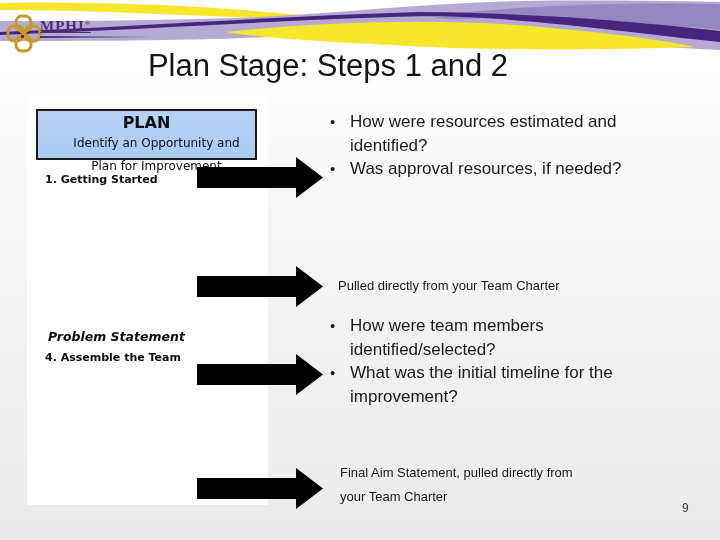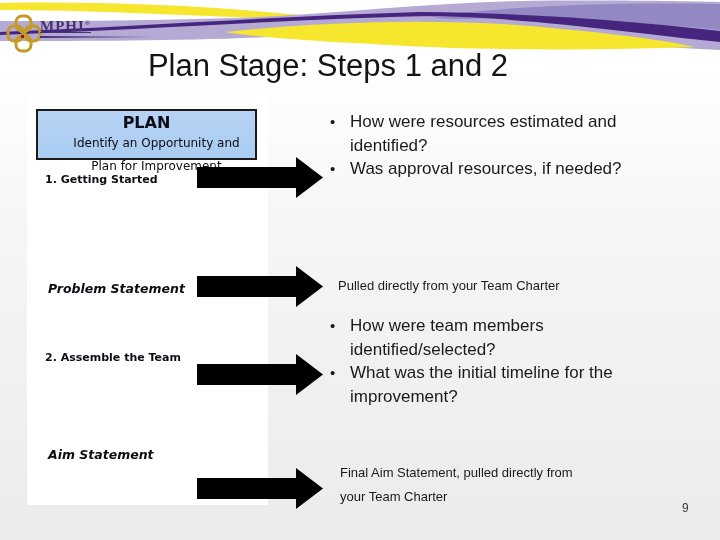--- a/index.html
+++ b/index.html
@@ -31,21 +31,21 @@
   .panel{position:absolute;left:27px;top:95px;width:241px;height:410px;background:#ffffff;
     font-family:"DejaVu Sans", sans-serif;color:#0c0c14;}
   .plan-box{position:absolute;left:9px;top:14px;width:221px;height:51px;box-sizing:border-box;
     border:2px solid var(--plan_box_border);
     background:linear-gradient(180deg,#b7d2f4,var(--plan_box_fill));
     text-align:center;}
   .plan-title{font-size:16px;font-weight:bold;margin-top:2px;}
   .plan-sub{font-size:12px;line-height:23px;white-space:pre-line;padding-left:20px;}
   .fc-item{position:absolute;font-weight:bold;}
   .fc-b{font-size:11px;}
-  .fc-i{font-size:12.5px;font-style:italic;}
+  .fc-i{font-size:12.5px;font-style:italic;margin-top:48px;}
   .item0{left:18px;top:78px;}
   .item1{left:21px;top:186px;}
   .item2{left:18px;top:256px;}
   .item3{left:21px;top:352px;}
   .arrow{position:absolute;left:197px;width:126px;height:41px;}
   .arrow polygon{fill:var(--arrow_black);}
   .a0{top:157px;} .a1{top:266px;} .a2{top:354px;} .a3{top:468px;}
   .bullets{position:absolute;margin:0;padding:0;list-style:none;
     font-size:17px;line-height:23.5px;color:var(--text_black);}
   .bullets li{position:relative;padding-left:20px;white-space:pre-line;}
@@ -90,22 +90,21 @@
   <h1 class="title">Plan Stage: Steps 1 and 2</h1>
 
   <div class="panel">
     <div class="plan-box">
       <div class="plan-title">PLAN</div>
       <div class="plan-sub">Identify an Opportunity and
 Plan for Improvement</div>
     </div>
     <div class="fc-item fc-b item0">1. Getting Started</div>
     <div class="fc-item fc-i item1">Problem Statement</div>
-    <div class="fc-item fc-b item2">2. Assemble the Team</div>
-    <div class="fc-item fc-i item3">Aim Statement</div>
+    <div class="fc-item fc-b item2">4. Assemble the Team</div>
   </div>
 
   <svg class="arrow a0" viewBox="0 0 126 41">
     <polygon points="0,10 99,10 99,0 126,20.5 99,41 99,31 0,31"></polygon>
     </svg>
   <svg class="arrow a1" viewBox="0 0 126 41">
     <polygon points="0,10 99,10 99,0 126,20.5 99,41 99,31 0,31"></polygon>
     </svg>
   <svg class="arrow a2" viewBox="0 0 126 41">
     <polygon points="0,10 99,10 99,0 126,20.5 99,41 99,31 0,31"></polygon>

